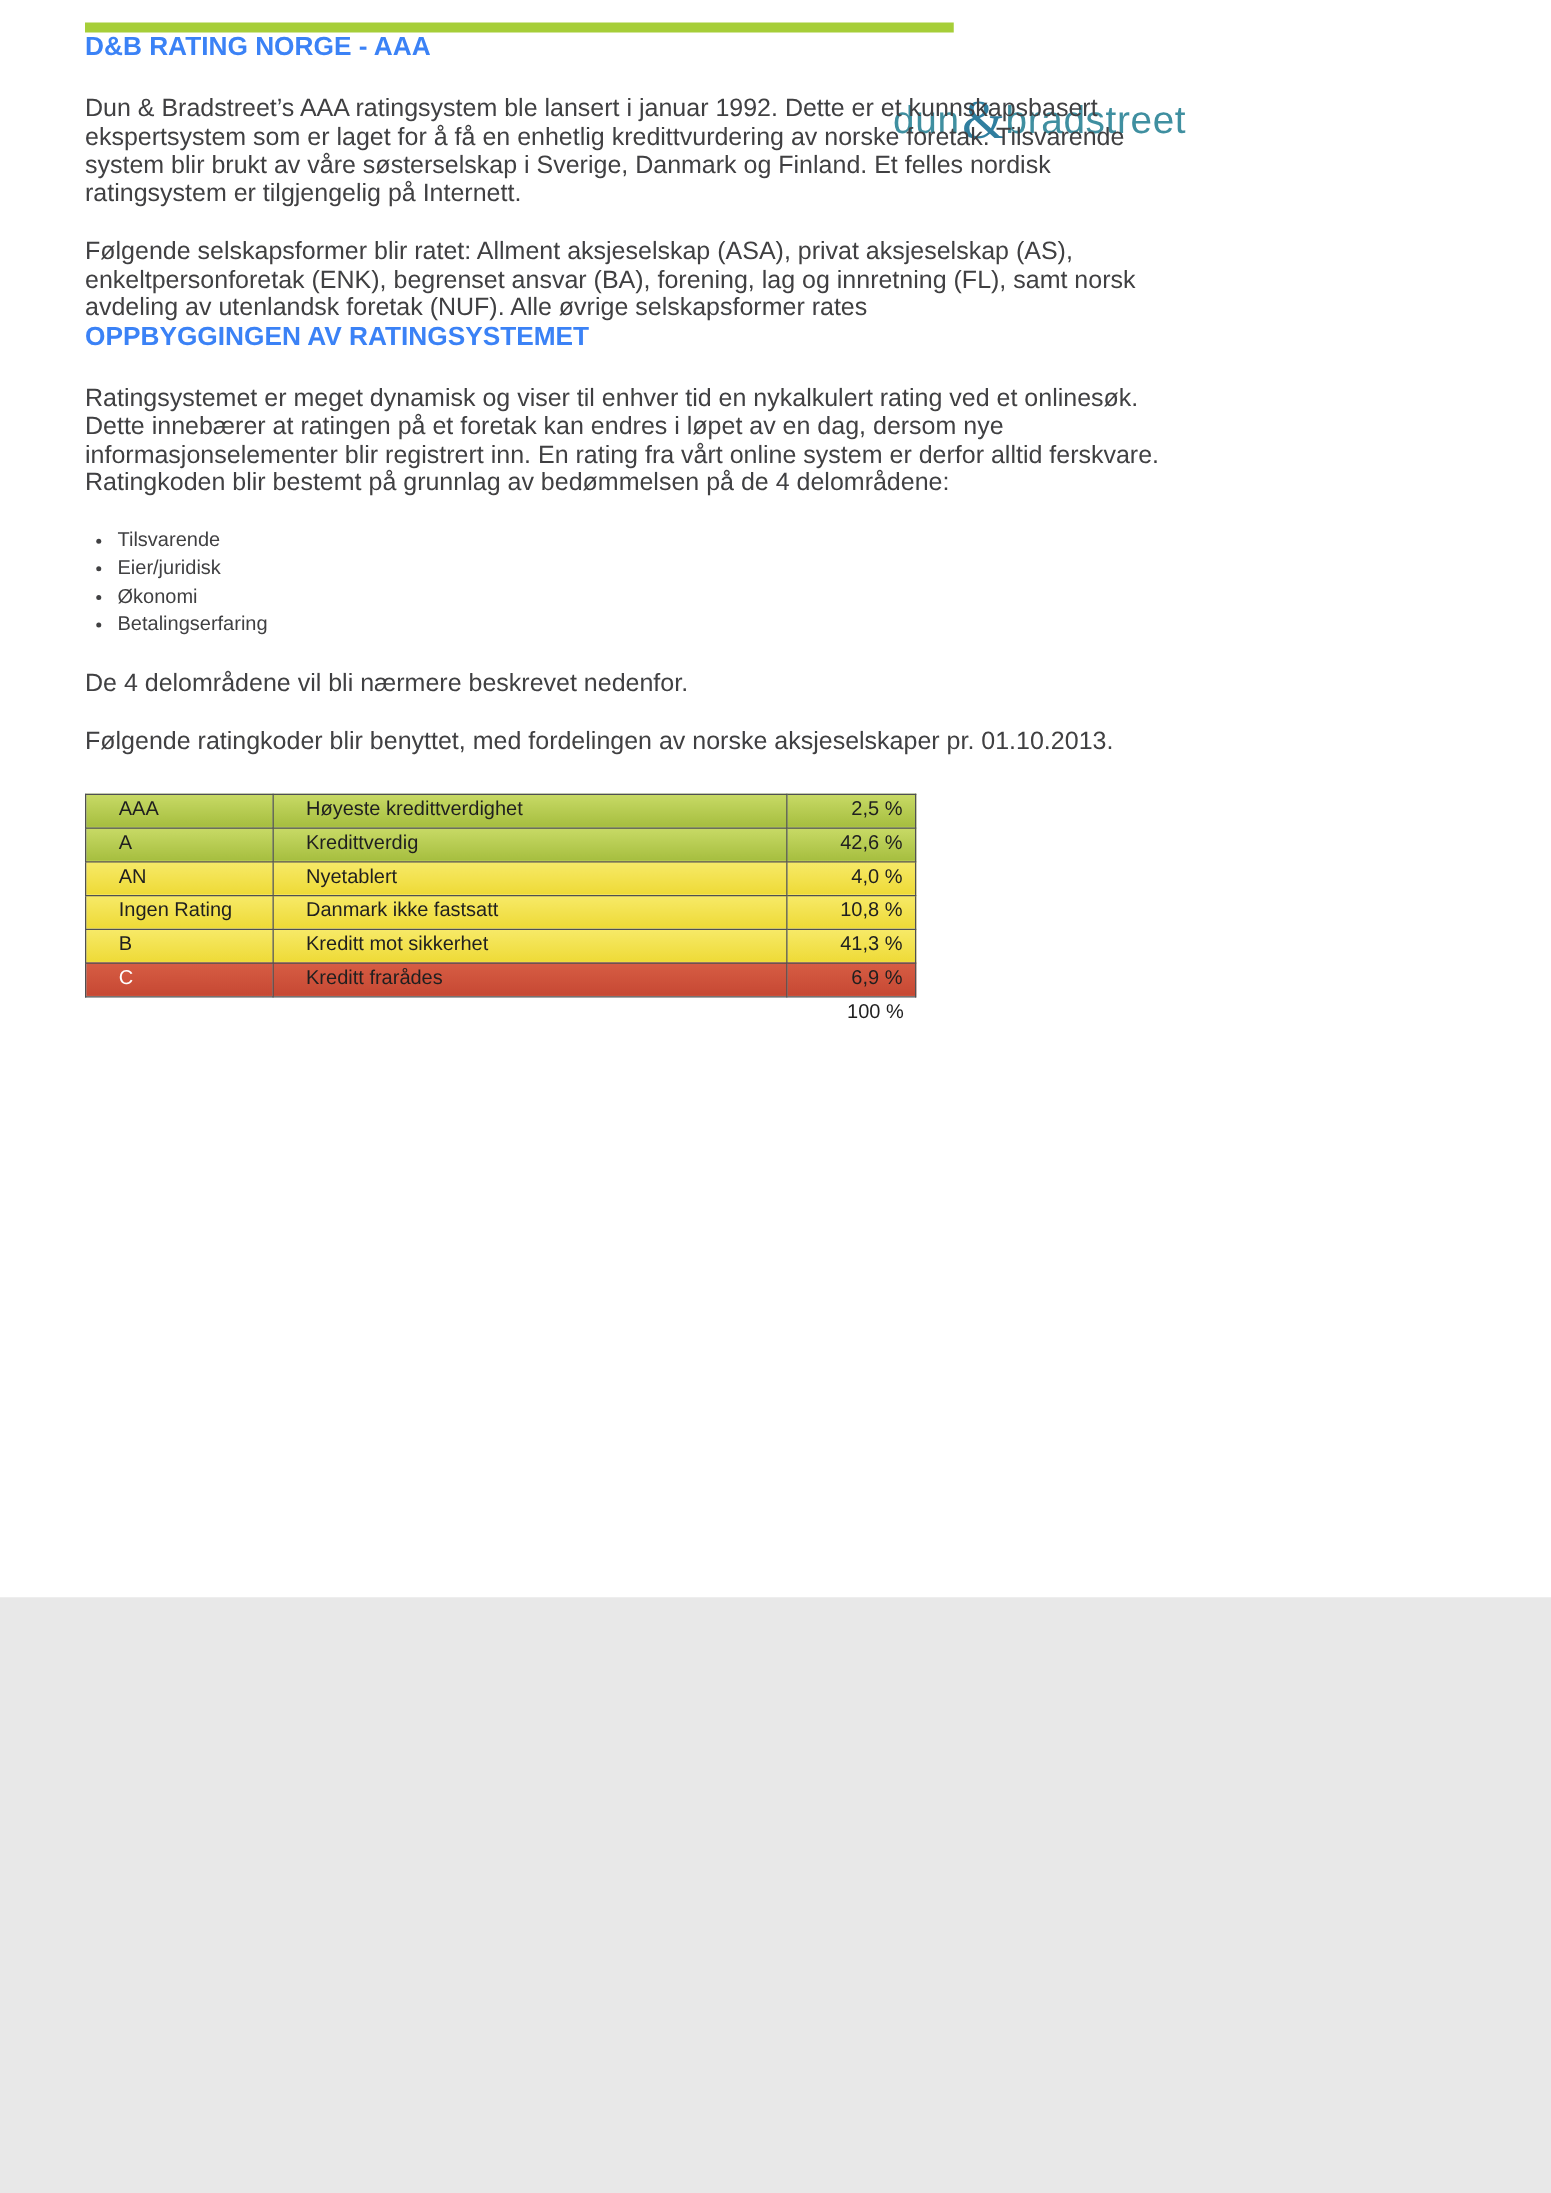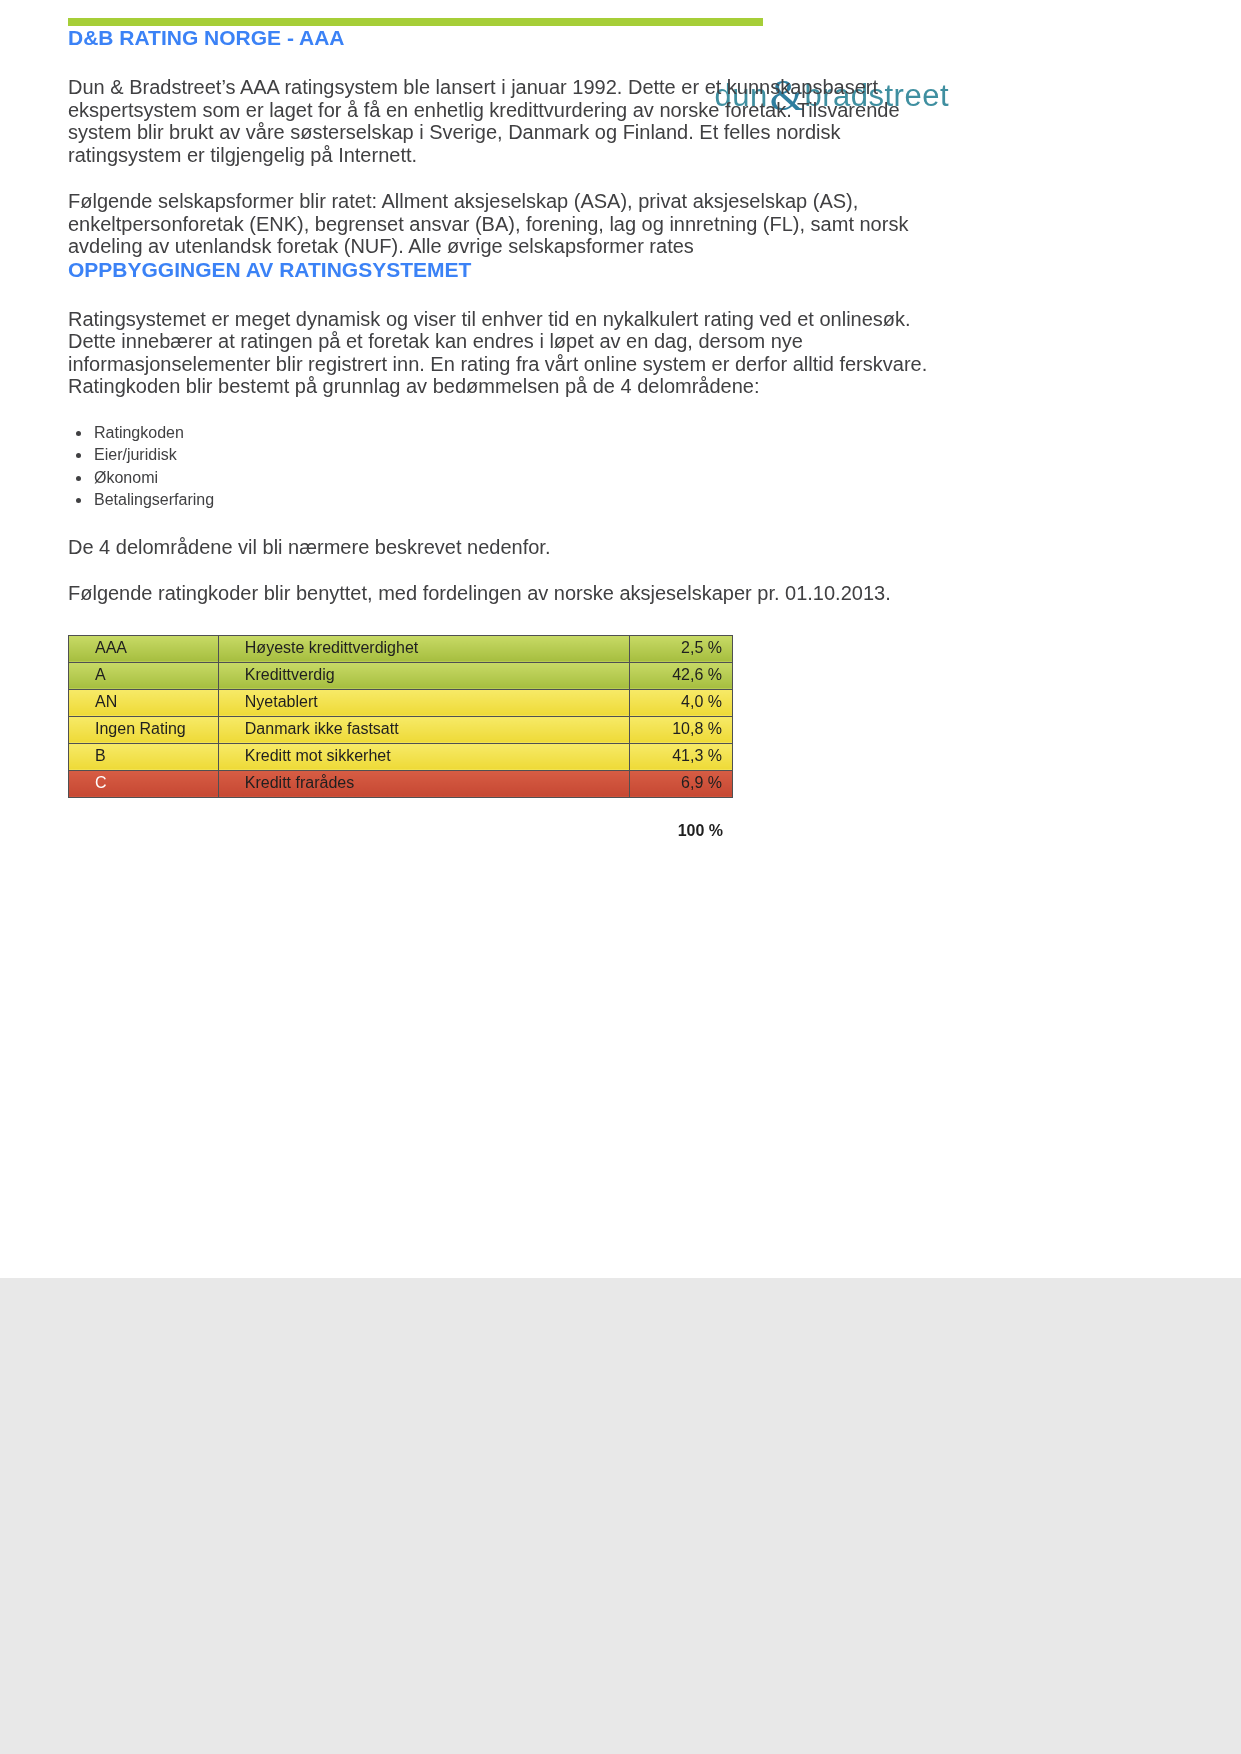--- a/index.html
+++ b/index.html
@@ -96,24 +96,23 @@
   td.col-desc { width: 412px; }
   td.col-pct  { width: 103px; text-align: right; }
   tr.row-green td { background: linear-gradient(180deg, #c8da66 0%, #a6be3f 100%); }
   tr.row-yellow td { background: linear-gradient(180deg, #f7ea68 0%, #eeda37 100%); }
   tr.row-red td { background: linear-gradient(180deg, #d75d44 0%, #c64833 100%); }
   tr.row-red td.col-code { color: #ffffff; }
   .table-total {
     width: 665px;
     text-align: right;
     padding-right: 10px;
-    margin-top: 24px;
+    margin-top: 3px;
     font-size: 16px;
     color: #1f1f1f;
-    font-weight: bold;
   }
   .footer {
     position: absolute;
     top: 1502px;
     left: 68px;
     width: 884px;
     text-align: right;
     font-size: 16px;
     color: #231f20;
   }
@@ -132,21 +131,21 @@
     <div class="title-rule"></div>
 
     <h2 class="section-heading h2-s1">D&amp;B RATING NORGE - AAA</h2>
     <p class="body-text first-after-heading">Dun &amp; Bradstreet’s AAA ratingsystem ble lansert i januar 1992. Dette er et kunnskapsbasert ekspertsystem som er laget for å få en enhetlig kredittvurdering av norske foretak. Tilsvarende system blir brukt av våre søsterselskap i Sverige, Danmark og Finland. Et felles nordisk ratingsystem er tilgjengelig på Internett.</p>
     <p class="body-text">Følgende selskapsformer blir ratet: Allment aksjeselskap (ASA), privat aksjeselskap (AS), enkeltpersonforetak (ENK), begrenset ansvar (BA), forening, lag og innretning (FL), samt norsk avdeling av utenlandsk foretak (NUF). Alle øvrige selskapsformer rates</p>
 
     <h2 class="section-heading h2-s2">OPPBYGGINGEN AV RATINGSYSTEMET</h2>
     <p class="body-text first-after-heading">Ratingsystemet er meget dynamisk og viser til enhver tid en nykalkulert rating ved et onlinesøk. Dette innebærer at ratingen på et foretak kan endres i løpet av en dag, dersom nye informasjonselementer blir registrert inn. En rating fra vårt online system er derfor alltid ferskvare. Ratingkoden blir bestemt på grunnlag av bedømmelsen på de 4 delområdene:</p>
 
     <ul class="bullet-list">
-      <li>Ratingkoden</li>
+      <li>Tilsvarende</li>
       <li>Eier/juridisk</li>
       <li>Økonomi</li>
       <li>Betalingserfaring</li>
     </ul>
 
     <p class="body-text">De 4 delområdene vil bli nærmere beskrevet nedenfor.</p>
     <p class="body-text">Følgende ratingkoder blir benyttet, med fordelingen av norske aksjeselskaper pr. 01.10.2013.</p>
 
     <table class="rating-table">
       <tbody>

